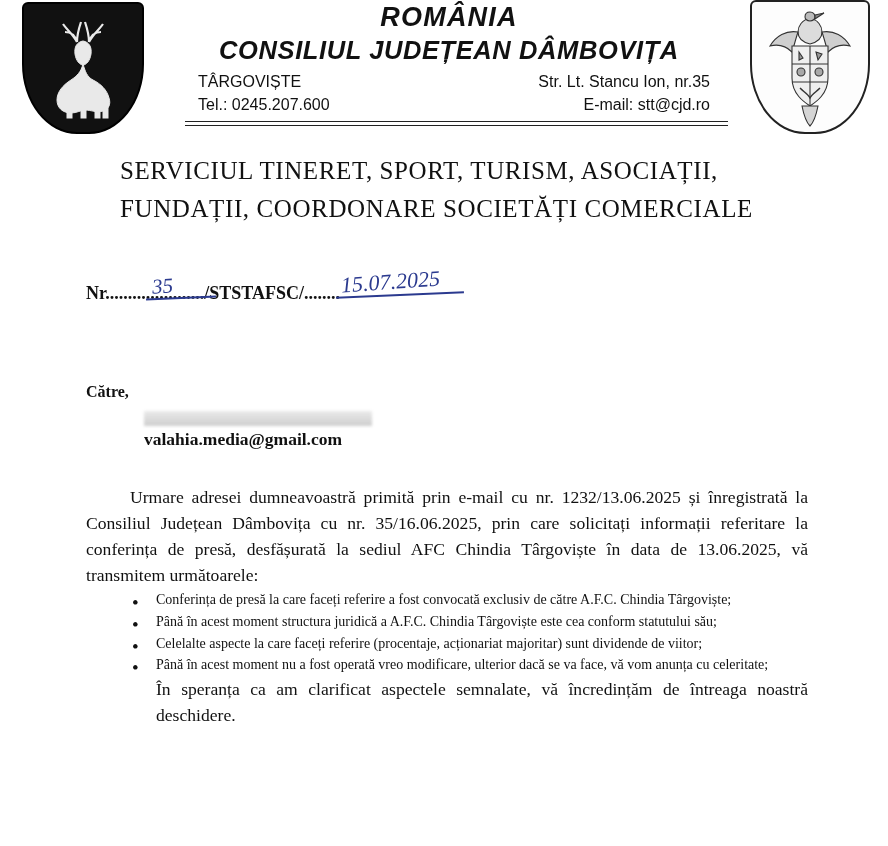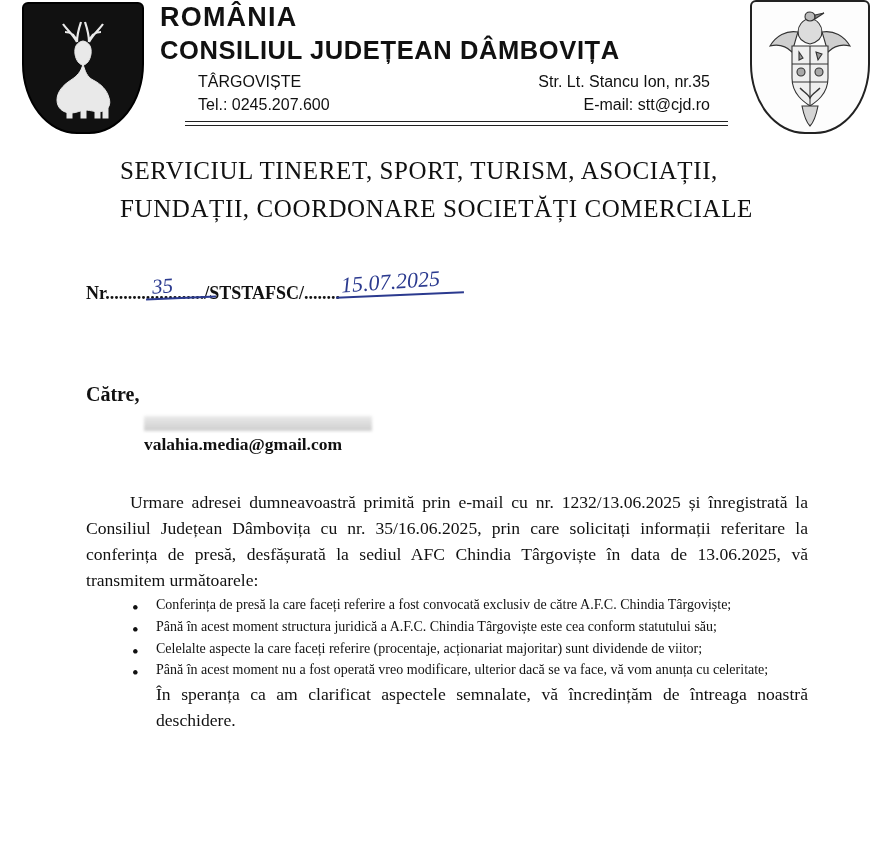--- a/index.html
+++ b/index.html
@@ -61,20 +61,22 @@
     background: #fdfdfd;
     position: relative;
     overflow: hidden;
   }
 
   .title-block {
     position: absolute;
     left: 160px;
     right: 150px;
     top: 0;
+    text-align: center;
+    font-style: italic;
   }
   .title-main {
     font-family: "Liberation Sans", sans-serif;
     font-weight: bold;
     font-size: 27px;
     letter-spacing: 1.2px;
     line-height: 1.15;
     margin-top: 2px;
   }
   .title-sub {
@@ -147,21 +149,21 @@
     height: 2px;
     background: #2b3a8f;
     transform: rotate(-2.5deg);
   }
   .hw-underline.u1 { left: 60px; top: 14px; width: 70px; }
   .hw-underline.u2 { left: 250px; top: 11px; width: 128px; }
 
   
   .catre {
     margin: 66px 0 0 86px;
-    font-size: 20px;
+    font-size: 16px;
     font-weight: bold;
   }
   .recipient-wrap {
     position: relative;
     margin: 10px 0 0 132px;
     height: 46px;
   }
   .redacted {
     position: absolute;
     top: 0;

